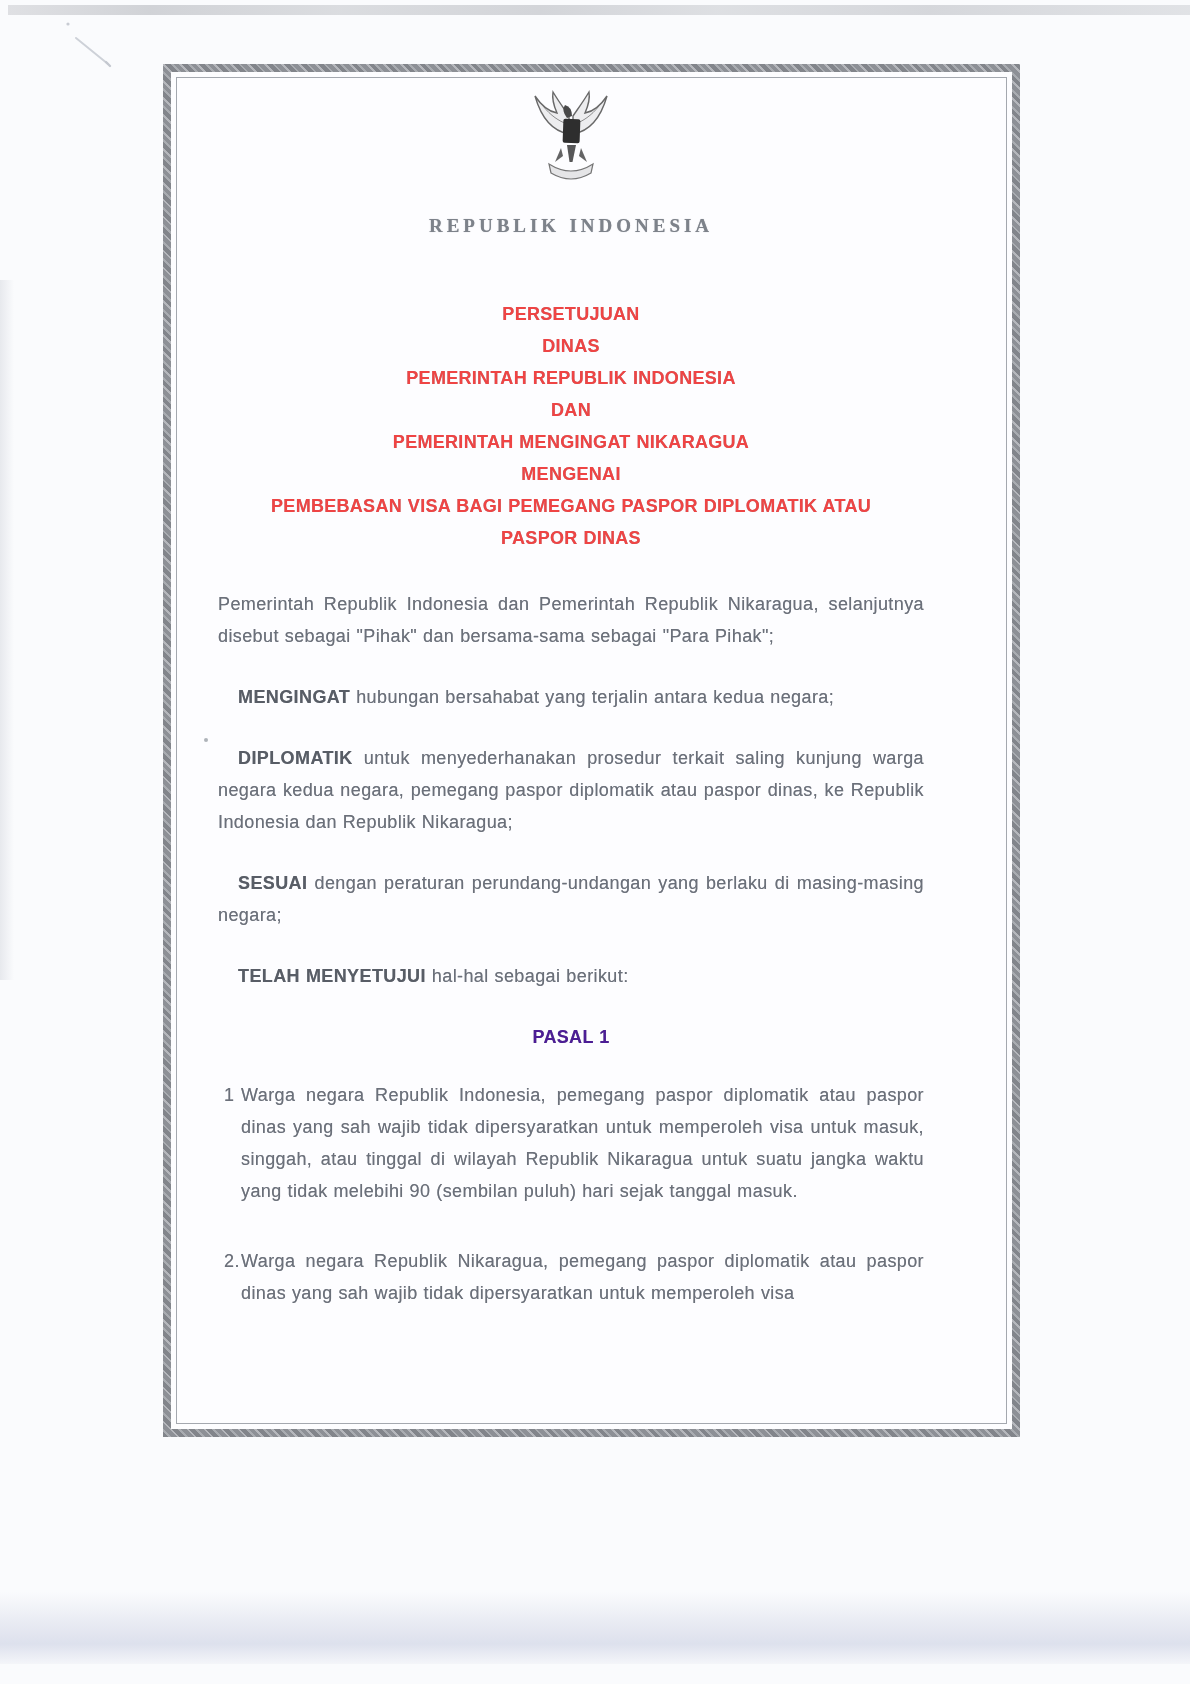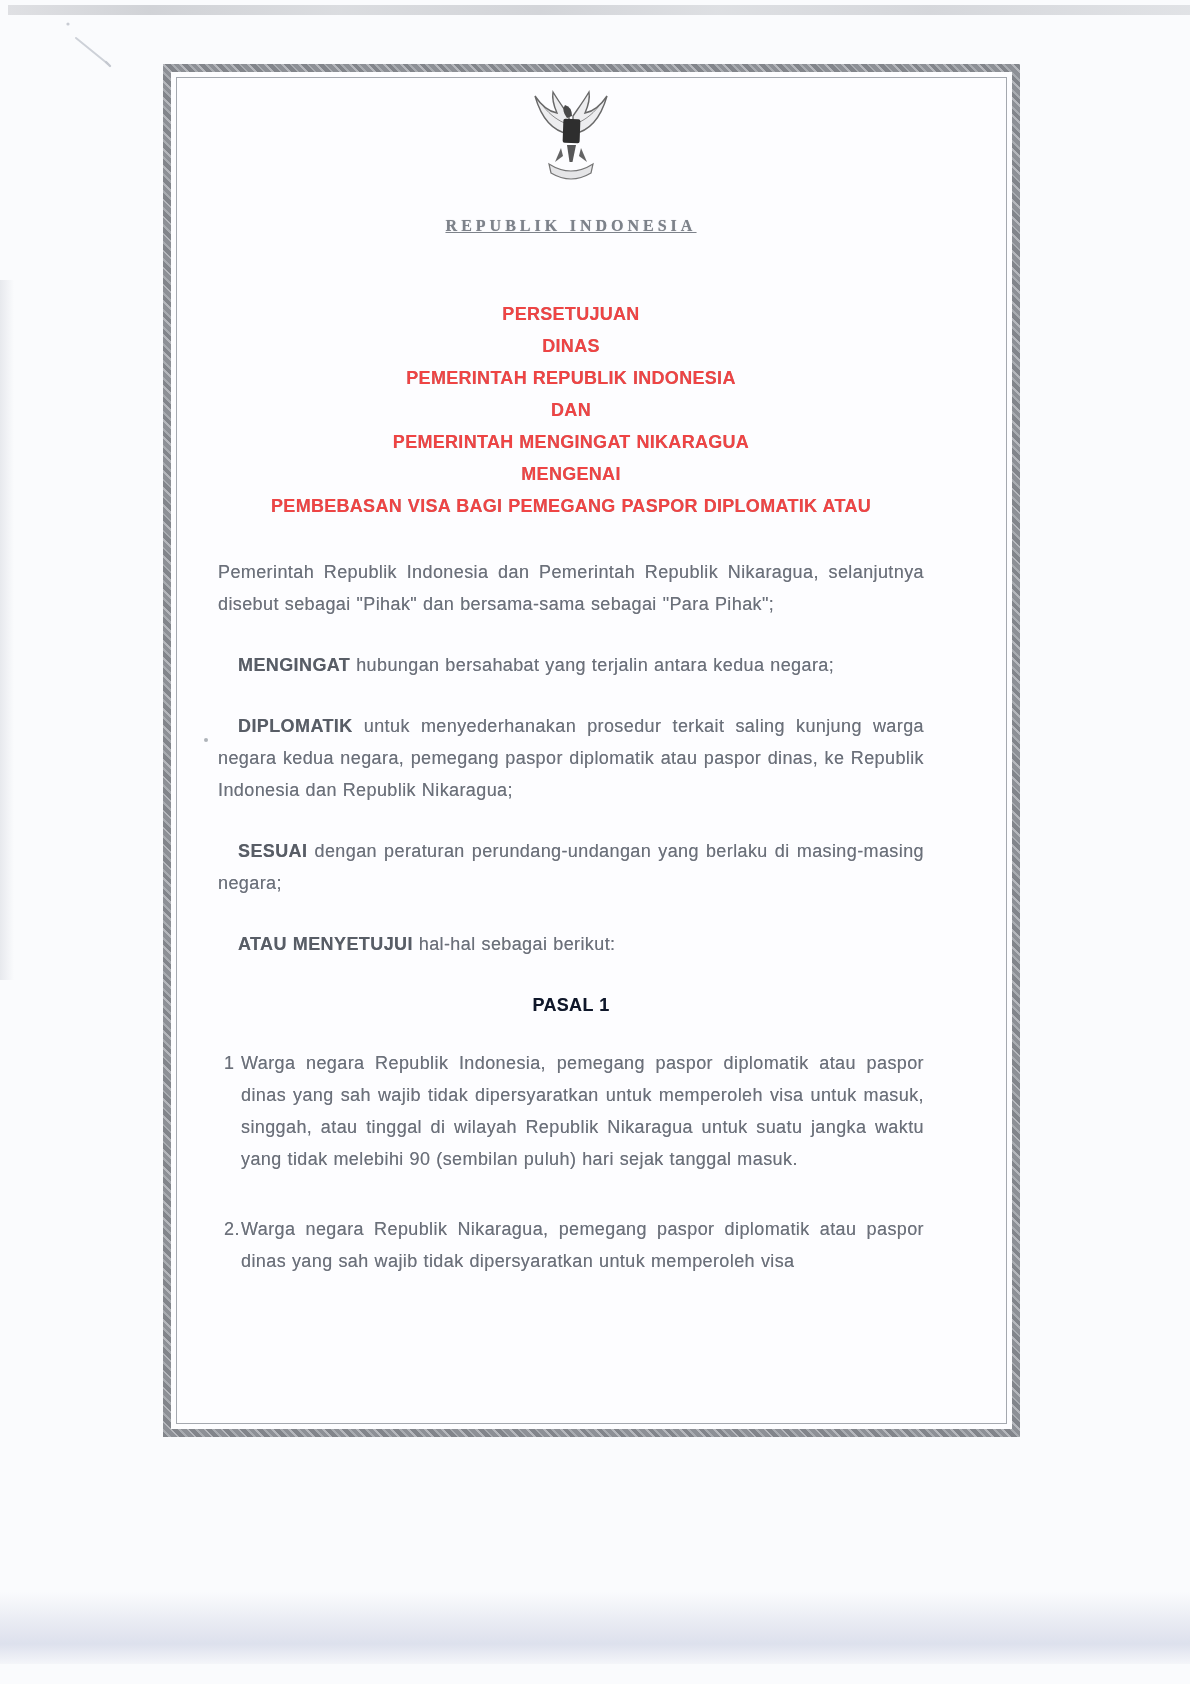--- a/index.html
+++ b/index.html
@@ -44,39 +44,38 @@
     font-size:18px;line-height:32px;
     letter-spacing:.4px;word-spacing:.5px;
     text-shadow:0 0 .6px rgba(107,112,122,.65);
   }
   
   .emblem-wrap{margin-top:16px;text-align:center;}
   .emblem-wrap svg{filter:blur(.5px);opacity:.92;}
   .emblem-caption{
     margin-top:10px;text-align:center;
     font-family:"Liberation Serif", serif;font-weight:bold;
-    font-size:16px;letter-spacing:4px;color:#7d828a;
+    font-size:19px;letter-spacing:4px;color:#7d828a;
     text-shadow:0 0 .8px rgba(125,130,138,.7);
-    text-decoration:underline;
   }
   
   .title-block{margin-top:56px;text-align:center;}
   .title-line{
     font-weight:bold;color:#ef4444;line-height:32px;
     letter-spacing:.3px;
   }
   
   .preamble{margin-top:34px;}
   .para{margin:0 0 29px 0;text-align:justify;}
   .para .lead{font-weight:bold;color:#585d66;margin-left:20px;}
   .para .lead:empty{display:none;}
   
   .article-heading-block{margin-top:16px;text-align:center;}
   .article-heading,.article-subheading{
-    font-weight:bold;color:#0f172a;line-height:32px;letter-spacing:.3px;
+    font-weight:bold;color:#4c1d95;line-height:32px;letter-spacing:.3px;
   }
   
   .items{margin-top:26px;}
   .item{display:flex;margin:0 0 38px 0;padding-left:6px;}
   .item-num{flex:0 0 17px;}
   .item-text{flex:1;text-align:justify;}
   .stray-dot{
     position:absolute;left:204px;top:738px;width:4px;height:4px;
     border-radius:50%;background:#9aa0a8;opacity:.8;
   }
@@ -121,28 +120,29 @@
       </div>
 
       <div class="title-block">
         <div class="title-line">PERSETUJUAN</div>
         <div class="title-line">DINAS</div>
         <div class="title-line">PEMERINTAH REPUBLIK INDONESIA</div>
         <div class="title-line">DAN</div>
         <div class="title-line">PEMERINTAH MENGINGAT NIKARAGUA</div>
         <div class="title-line">MENGENAI</div>
         <div class="title-line">PEMBEBASAN VISA BAGI PEMEGANG PASPOR DIPLOMATIK ATAU</div>
+        <div class="title-line">PASPOR DINAS</div>
       </div>
 
       <div class="preamble">
         <p class="para"> <span>Pemerintah Republik Indonesia dan Pemerintah Republik Nikaragua, selanjutnya disebut sebagai "Pihak" dan bersama-sama sebagai "Para Pihak";</span></p>
         <p class="para"><b class="lead">MENGINGAT</b> <span>hubungan bersahabat yang terjalin antara kedua negara;</span></p>
         <p class="para"><b class="lead">DIPLOMATIK</b> <span>untuk menyederhanakan prosedur terkait saling kunjung warga negara kedua negara, pemegang paspor diplomatik atau paspor dinas, ke Republik Indonesia dan Republik Nikaragua;</span></p>
         <p class="para"><b class="lead">SESUAI</b> <span>dengan peraturan perundang-undangan yang berlaku di masing-masing negara;</span></p>
-        <p class="para"><b class="lead">ATAU MENYETUJUI</b> <span>hal-hal sebagai berikut:</span></p>
+        <p class="para"><b class="lead">TELAH MENYETUJUI</b> <span>hal-hal sebagai berikut:</span></p>
       </div>
 
       <div class="article-heading-block">
         <div class="article-heading">PASAL 1</div>
       </div>
 
       <div class="items">
         <div class="item">
           <div class="item-num">1</div>
           <div class="item-text">Warga negara Republik Indonesia, pemegang paspor diplomatik atau paspor dinas yang sah wajib tidak dipersyaratkan untuk memperoleh visa untuk masuk, singgah, atau tinggal di wilayah Republik Nikaragua untuk suatu jangka waktu yang tidak melebihi 90 (sembilan puluh) hari sejak tanggal masuk.</div>

